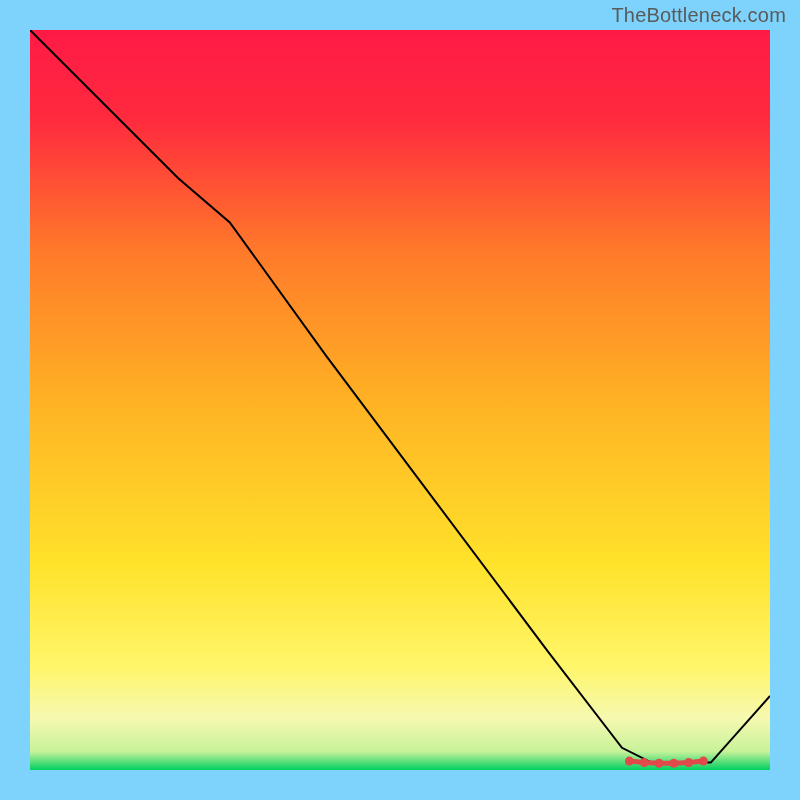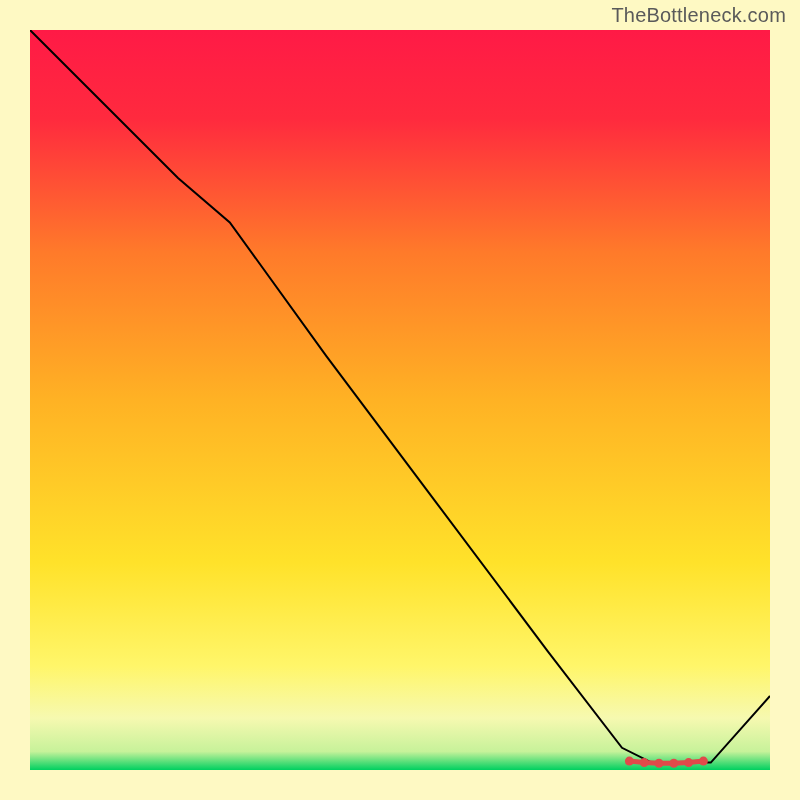--- a/index.html
+++ b/index.html
@@ -8,21 +8,21 @@
     width: 800px;
     height: 800px;
     background: #000;
     font-family: Arial, Helvetica, sans-serif;
     overflow: hidden;
   }
   .frame {
     position: relative;
     width: 800px;
     height: 800px;
-    background: #fef9c3;
+    background: #7dd3fc;
   }
   .watermark {
     position: absolute;
     top: 4px;
     right: 14px;
     color: #5a5a5a;
     font-size: 20px;
     font-weight: 500;
     letter-spacing: 0.2px;
     user-select: none;

